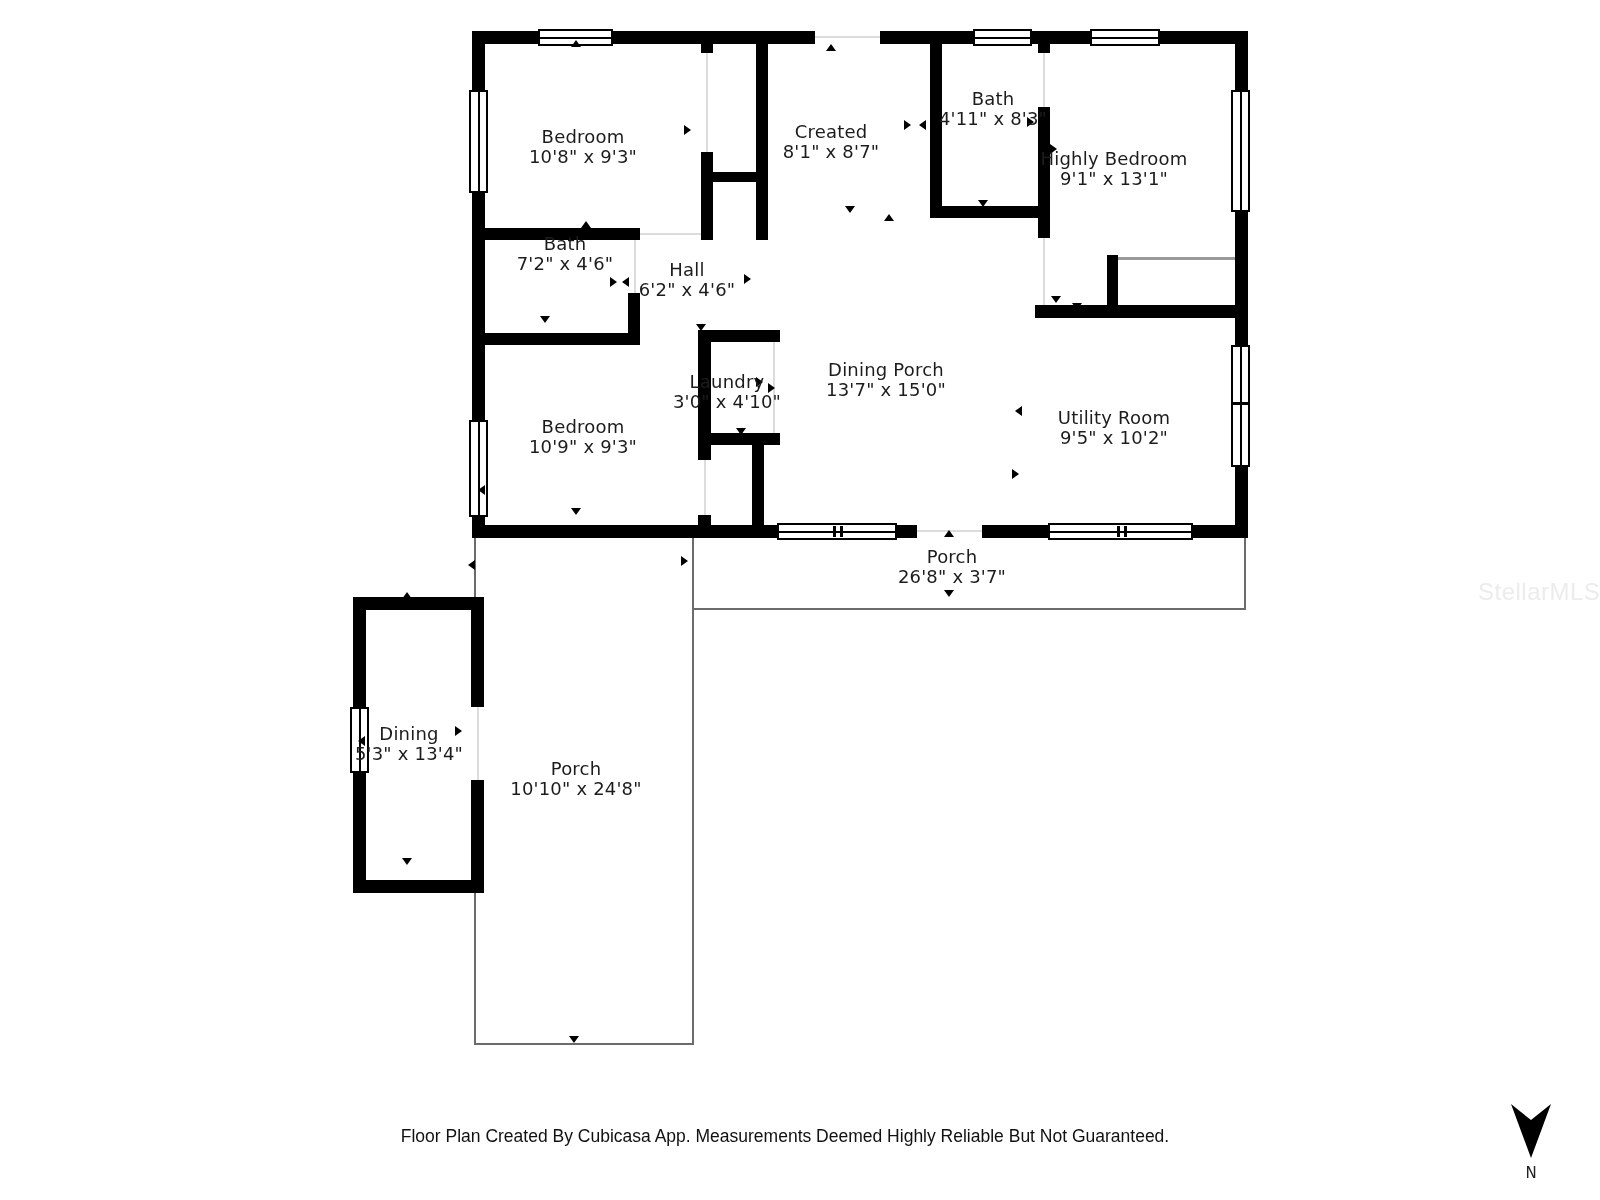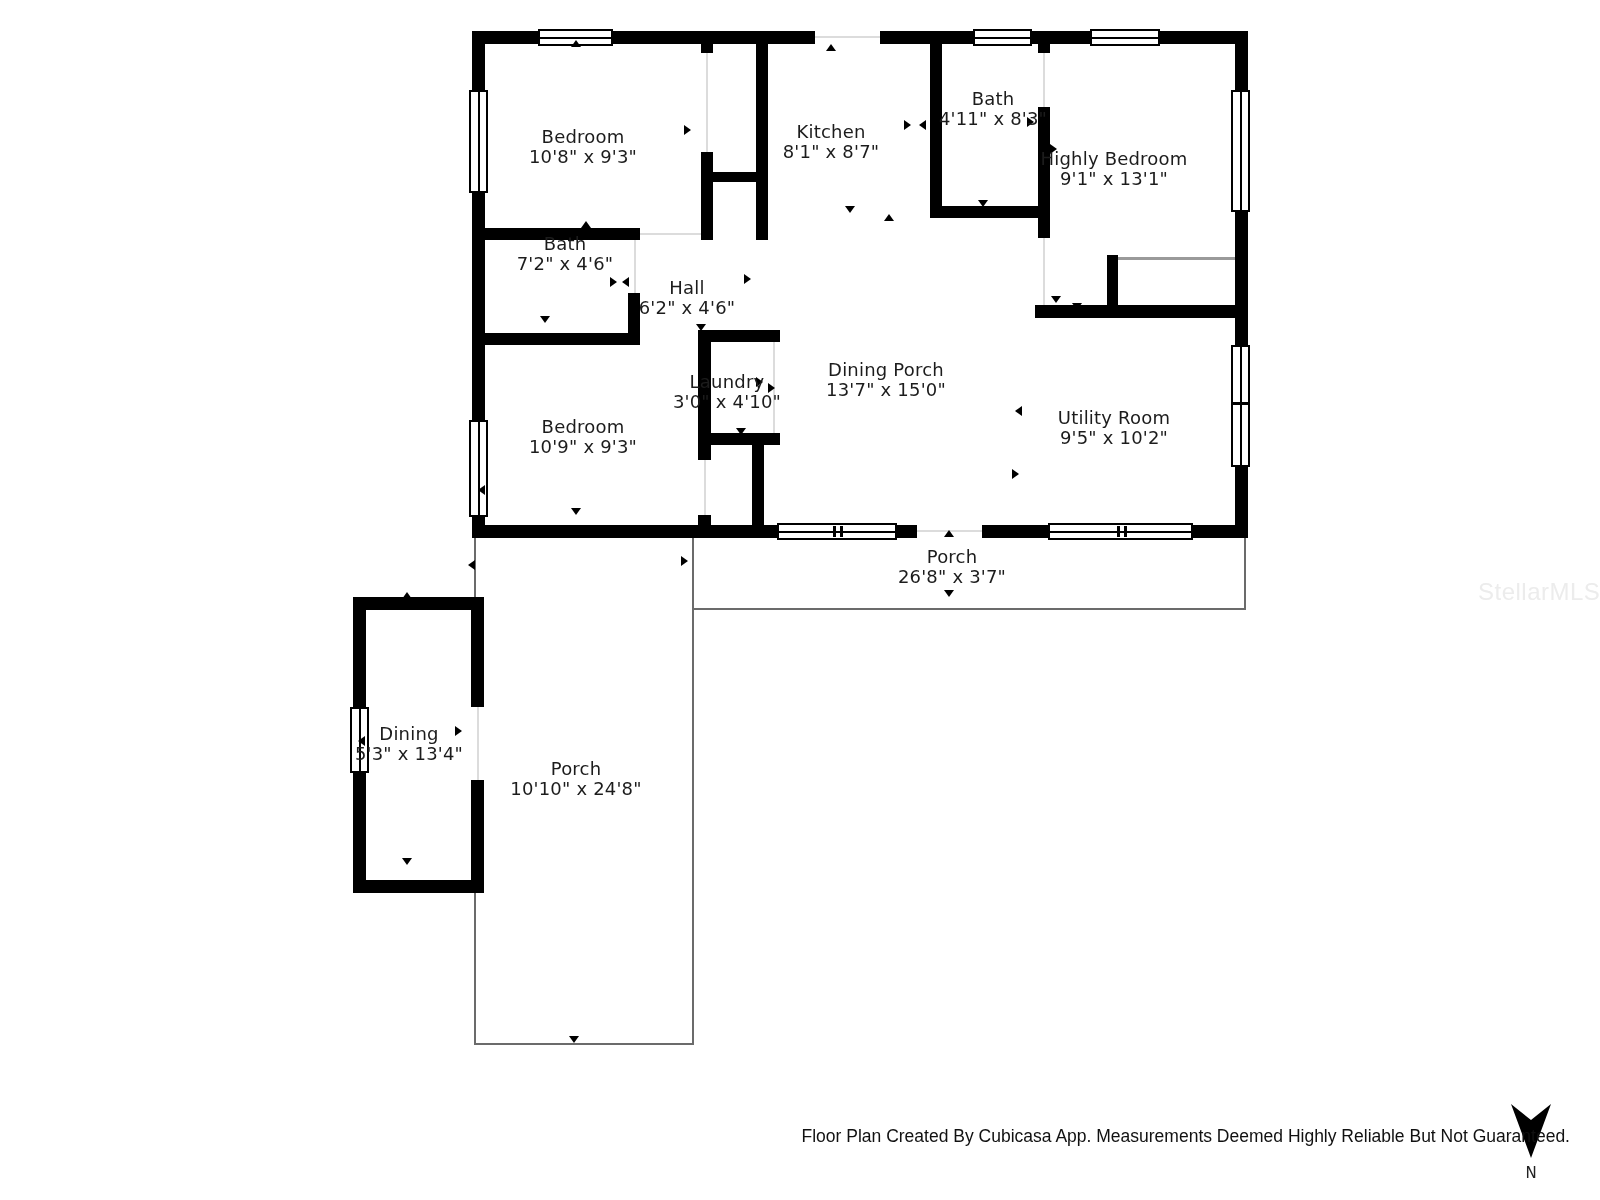--- a/index.html
+++ b/index.html
@@ -11,21 +11,21 @@
   .win{position:absolute;background:#fff;border:2px solid #000;box-sizing:border-box;}
   .win.h:after{content:"";position:absolute;left:0;right:0;top:50%;margin-top:-1px;height:2px;background:#000;}
   .win.v:after{content:"";position:absolute;top:0;bottom:0;left:50%;margin-left:-1px;width:2px;background:#000;}
   .room{position:absolute;transform:translateX(-50%);text-align:center;color:#1c1c1c;
         font-size:18px;line-height:19.5px;white-space:nowrap;letter-spacing:.2px;}
   .arr{position:absolute;width:0;height:0;}
   .arr.up{border-left:5px solid transparent;border-right:5px solid transparent;border-bottom:7px solid #000;}
   .arr.down{border-left:5px solid transparent;border-right:5px solid transparent;border-top:7px solid #000;}
   .arr.left{border-top:5px solid transparent;border-bottom:5px solid transparent;border-right:7px solid #000;}
   .arr.right{border-top:5px solid transparent;border-bottom:5px solid transparent;border-left:7px solid #000;}
-  #footer{position:absolute;left:0;width:1570px;top:1126px;text-align:right;color:#111;
+  #footer{position:absolute;left:0;width:1570px;top:1126px;text-align:center;color:#111;
           font-family:"Liberation Sans", sans-serif;font-size:17.5px;}
   #watermark{position:absolute;left:1478px;top:578px;color:#ececec;
              font-family:"Liberation Sans", sans-serif;font-size:24px;letter-spacing:.5px;}
   #compass{position:absolute;left:1510px;top:1104px;width:42px;text-align:center;}
   #compass .n{color:#222;font-size:15px;margin-top:2px;}
 </style>
 </head>
 <body>
 
 <div id="stage">
@@ -147,36 +147,36 @@
   <i class="arr up" style="left:402px;top:592px"></i>
   <i class="arr down" style="left:402px;top:858px"></i>
   <i class="arr left" style="left:358px;top:736px"></i>
   <i class="arr right" style="left:455px;top:726px"></i>
 
   <div class="room" style="left:583px;top:127px">
     <div>Bedroom</div>
     <div>10'8" x 9'3"</div>
   </div>
   <div class="room" style="left:831px;top:122px">
-    <div>Kitchen</div>
+    <div>Created</div>
     <div>8'1" x 8'7"</div>
   </div>
   <div class="room" style="left:993px;top:89px">
     <div>Bath</div>
     <div>4'11" x 8'3"</div>
   </div>
   <div class="room" style="left:1114px;top:149px">
     <div>Highly Bedroom</div>
     <div>9'1" x 13'1"</div>
   </div>
   <div class="room" style="left:565px;top:234px">
     <div>Bath</div>
     <div>7'2" x 4'6"</div>
   </div>
-  <div class="room" style="left:687px;top:278px">
+  <div class="room" style="left:687px;top:260px">
     <div>Hall</div>
     <div>6'2" x 4'6"</div>
   </div>
   <div class="room" style="left:727px;top:372px">
     <div>Laundry</div>
     <div>3'0" x 4'10"</div>
   </div>
   <div class="room" style="left:886px;top:360px">
     <div>Dining Porch</div>
     <div>13'7" x 15'0"</div>

